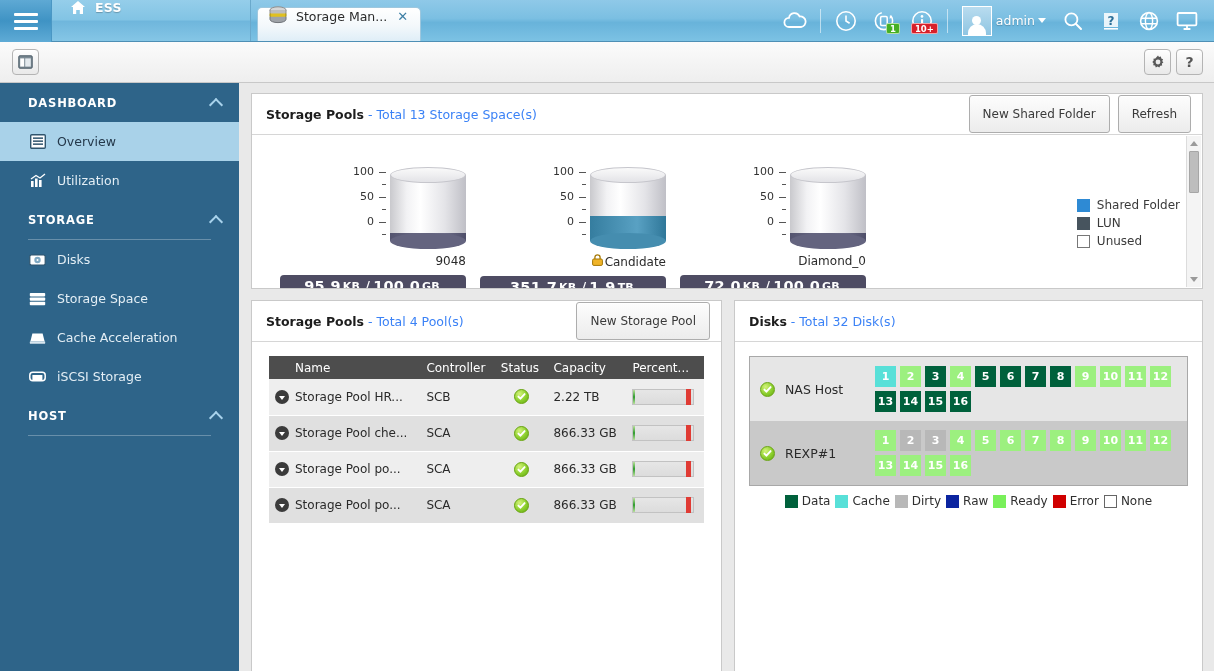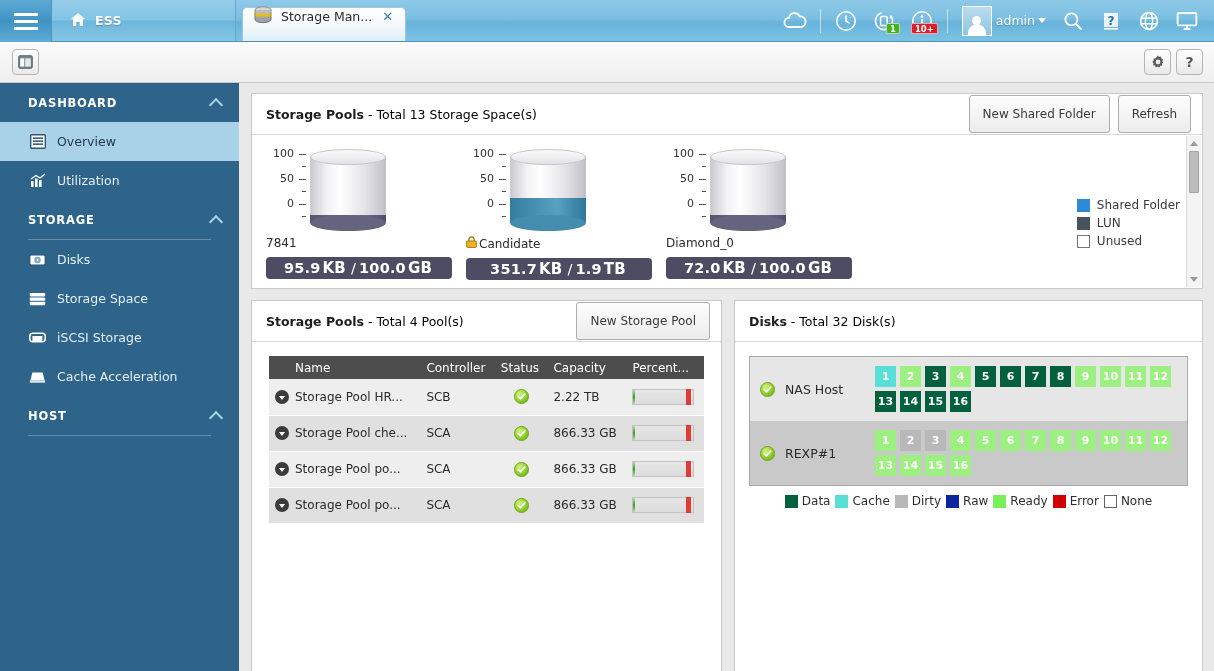--- a/index.html
+++ b/index.html
@@ -23,21 +23,21 @@
   .hamburger {
     width: 52px; height: 42px;
     background: linear-gradient(to bottom, #5ea9d4 0%, #3f93c4 50%, #5fabd6 100%);
     display: flex; flex-direction: column; align-items: center; justify-content: center;
     gap: 4px; cursor: pointer;
     border-right: 1px solid #4a97c4;
   }
   .hamburger i { display:block; width: 24px; height: 3px; background: #ffffff; border-radius: 1px; }
 
   .home-area {
-    width: 184px; display: flex; align-items: center; gap: 9px; padding-left: 18px;
+    width: 199px; display: flex; align-items: flex-start; gap: 9px; padding-left: 18px;
     background: linear-gradient(to bottom, #95ceea 0%, #82c4e4 48%, #6fb6dc 52%, #85c6e6 100%);
     border-right: 1px solid #6aa9cc;
     cursor: pointer;
   }
   .home-label { color: #ffffff; font-weight: bold; font-size: 12.5px; letter-spacing: .3px;
                 text-shadow: 0 1px 1px rgba(0,0,0,.25); }
 
   .tabzone { flex: 1; display: flex; align-items: flex-end; padding-left: 6px; }
   .tab {
     display: flex; align-items: center; gap: 8px;
@@ -123,36 +123,36 @@
     position: absolute; left: 239px; top: 83px; width: 975px; height: 588px;
     background: #e9e9e9; padding: 10px 11px 0 12px;
   }
   .panel { background:#ffffff; border: 1px solid #c9c9c9; }
   .panel-head {
     height: 41px; display:flex; align-items:center; padding: 0 11px 0 14px;
     border-bottom: 1px solid #d6d6d6;
     background: #ffffff;
   }
   .panel-title { font-weight: bold; font-size: 12.5px; color:#1d1d1d; }
-  .panel-sub { font-size: 12.5px; color:#000000; margin-left: 4px; }
+  .panel-sub { font-size: 12.5px; color:#3b82f6; margin-left: 4px; }
   .spacer { flex: 1; }
   .btn {
     height: 25px; padding: 18px 13px; font-size: 12px; color:#3a3a3a;
     background: linear-gradient(to bottom,#fdfdfd 0%, #ececec 100%);
     border: 1px solid #adadad; border-radius: 3px; cursor: pointer;
     display:flex; align-items:center; justify-content:center;
     box-shadow: 0 1px 0 rgba(255,255,255,.85) inset;
   }
   .btn + .btn { margin-left: 8px; }
 
   
   #storage-spaces-panel { position:relative; height: 196px; }
   .spaces-body { position:relative; height: 153px; overflow:hidden; }
   .gauges { display:flex; padding: 14px 0 0 14px; }
-  .gauge { width: 200px; display:flex; flex-direction:column; align-items:flex-start; }
+  .gauge { width: 200px; display:flex; flex-direction:column; align-items:flex-end;margin-top:18px; }
   .gauge-row { display:flex; align-items:flex-start; }
   .scale { width: 44px; text-align:right; font-size: 11px; color:#333; position:relative; height: 82px; }
   .scale .lab { position:absolute; right: 16px; line-height: 10px; }
   .scale .tick { position:absolute; right: 4px; width: 7px; height:1px; background:#555; }
   .scale .tick.minor { width: 4px; right: 4px; }
   .cyl { width: 76px; height: 82px; position: relative; }
   .cyl .side {
     position:absolute; left:0; top:8px; width:76px; height:66px;
     background: linear-gradient(to right,#c9c9cd 0%, #f2f2f4 22%, #ffffff 40%, #e4e4e8 72%, #bfbfc6 100%);
   }
@@ -167,21 +167,21 @@
     position:absolute; left:0; top:0; width:76px; height:16px; border-radius:50%;
     background: linear-gradient(to bottom,#fafafa,#e3e3e7);
     border: 1px solid #c6c6cc;
   }
   .gauge-name { margin-top: 5px; font-size: 12px; color:#2b2b2b; display:flex; align-items:center; gap:2px;}
   .cap-pill {
     margin-top: 7px; width: 186px; height: 22px; border-radius: 4px;
     background: #4e4c63; color:#ffffff; display:flex; align-items:center; justify-content:center;
     font-size: 14.5px; font-weight: bold; letter-spacing: .2px;
   }
-  .cap-pill .unit { font-size: 15px; font-weight:bold; margin: 0 2px; }
+  .cap-pill .unit { font-size: 11px; font-weight:bold; margin: 0 2px; }
   .legend-right { position:absolute; right: 22px; top: 63px; }
   .lg-row { display:flex; align-items:center; gap: 7px; margin-bottom: 4px; font-size: 12px; color:#3a3a3a;}
   .lg-sw { width: 13px; height: 13px; display:block; }
 
   .vscroll {
     position:absolute; right: 1px; top: 1px; width: 15px; height: 151px;
     background:#f4f4f4; border-left:1px solid #dcdcdc;
   }
   .vscroll .arrow { height: 15px; display:flex; align-items:center; justify-content:center; cursor:pointer;}
   .vscroll .arrow.up::after { content:''; border-left:4px solid transparent; border-right:4px solid transparent;
@@ -431,36 +431,36 @@
           <rect x="0.8" y="1" width="15.4" height="3.4" rx="0.8" fill="#ffffff"></rect>
           <rect x="0.8" y="5.4" width="15.4" height="3.4" rx="0.8" fill="#ffffff"></rect>
           <rect x="0.8" y="9.8" width="15.4" height="3.4" rx="0.8" fill="#ffffff"></rect>
         </svg>
       </span>
       <span>Storage Space</span>
     </div>
 
     <div class="nav-item">
       <span class="nav-ico">
+        <svg width="17" height="14" viewBox="0 0 17 14">
+          <path d="M1.4 10.2 L3.4 2.6 H13.6 L15.6 10.2 Z" fill="#ffffff"></path>
+          <rect x="0.8" y="10.2" width="15.4" height="2.6" rx="0.9" fill="#d8e6ef"></rect>
+        </svg>
+      </span>
+      <span>Cache Acceleration</span>
+    </div>
+
+    <div class="nav-item">
+      <span class="nav-ico">
         <svg width="17" height="13" viewBox="0 0 17 13">
           <rect x="0.8" y="2.2" width="15.4" height="8.6" rx="3" fill="none" stroke="#ffffff" stroke-width="1.5"></rect>
           <rect x="3.4" y="5" width="10" height="5.8" fill="#ffffff"></rect>
         </svg>
       </span>
       <span>iSCSI Storage</span>
-    </div>
-
-    <div class="nav-item">
-      <span class="nav-ico">
-        <svg width="17" height="14" viewBox="0 0 17 14">
-          <path d="M1.4 10.2 L3.4 2.6 H13.6 L15.6 10.2 Z" fill="#ffffff"></path>
-          <rect x="0.8" y="10.2" width="15.4" height="2.6" rx="0.9" fill="#d8e6ef"></rect>
-        </svg>
-      </span>
-      <span>Cache Acceleration</span>
     </div>
 
     <div class="nav-group-head">
       <span>HOST</span>
       <span class="chev-up"></span>
     </div>
     <div class="nav-divider"></div>
 
   </div>
 
@@ -493,21 +493,21 @@
                 <div class="cyl">
                   <div class="side"></div>
                   <div class="fill" style="height:8px">
                     <div class="fill-inner" style="background:linear-gradient(to right, #54546f 0%, #6a6a85 38%, #787893 62%, #4e4e69 100%)"></div>
                   </div>
                   <div class="bottom" style="background:#64647f"></div>
                   <div class="top"></div>
                 </div>
               </div>
               <div class="gauge-name">
-                <span>7841</span>
+                <span>9048</span>
               </div>
               <div class="cap-pill">
                 <span>95.9</span>
                 <span class="unit">KB</span>
                 <span style="font-weight:normal;margin:0 3px;">/</span>
                 <span>100.0</span>
                 <span class="unit">GB</span>
               </div>
             </div>
             <div class="gauge">

